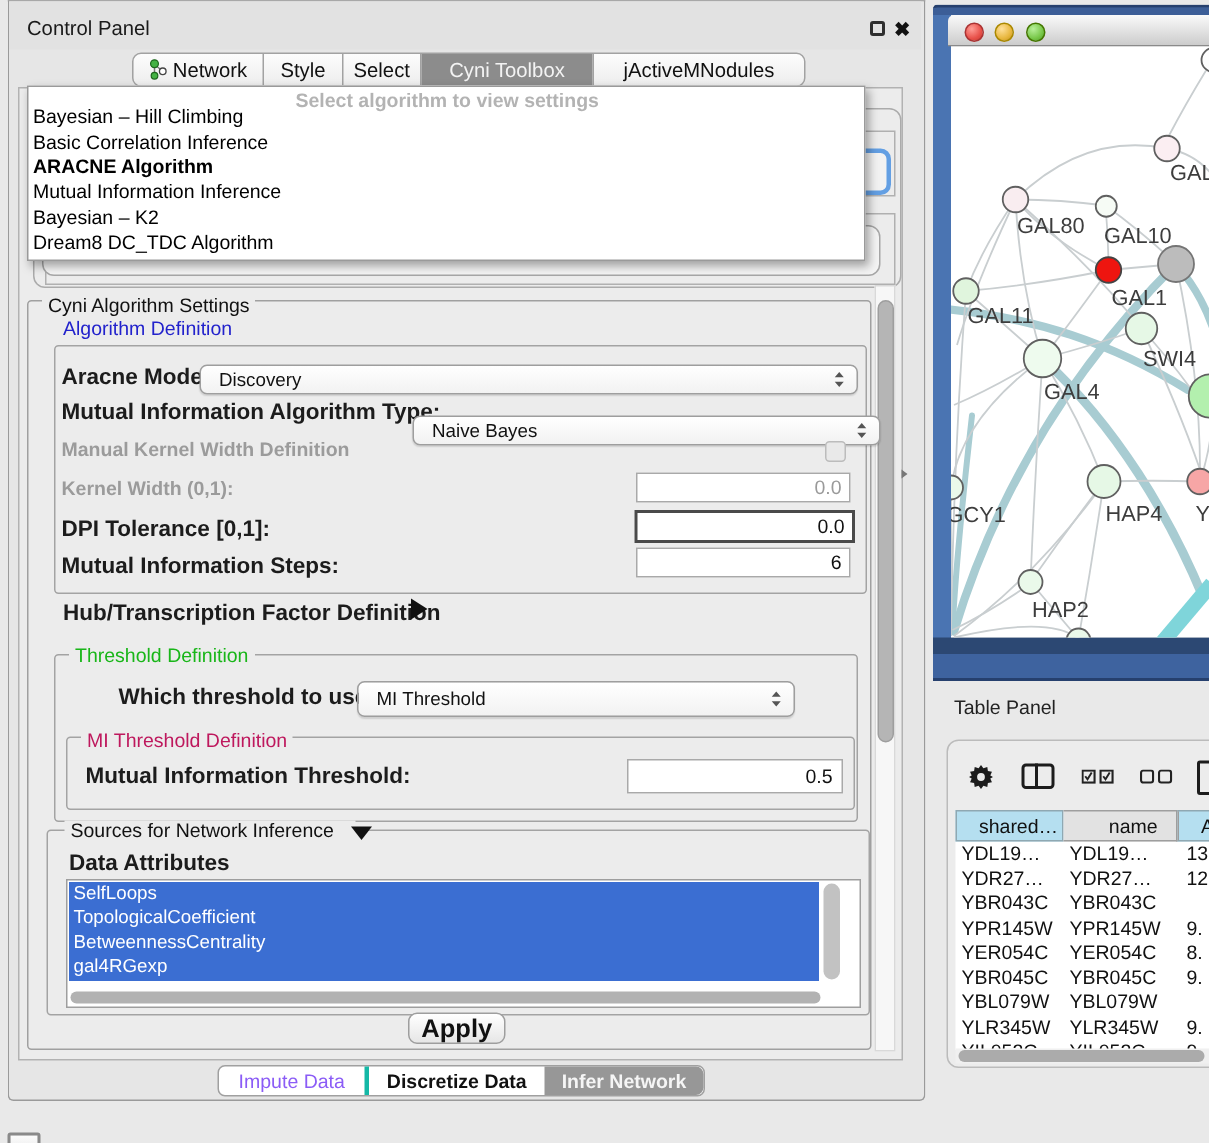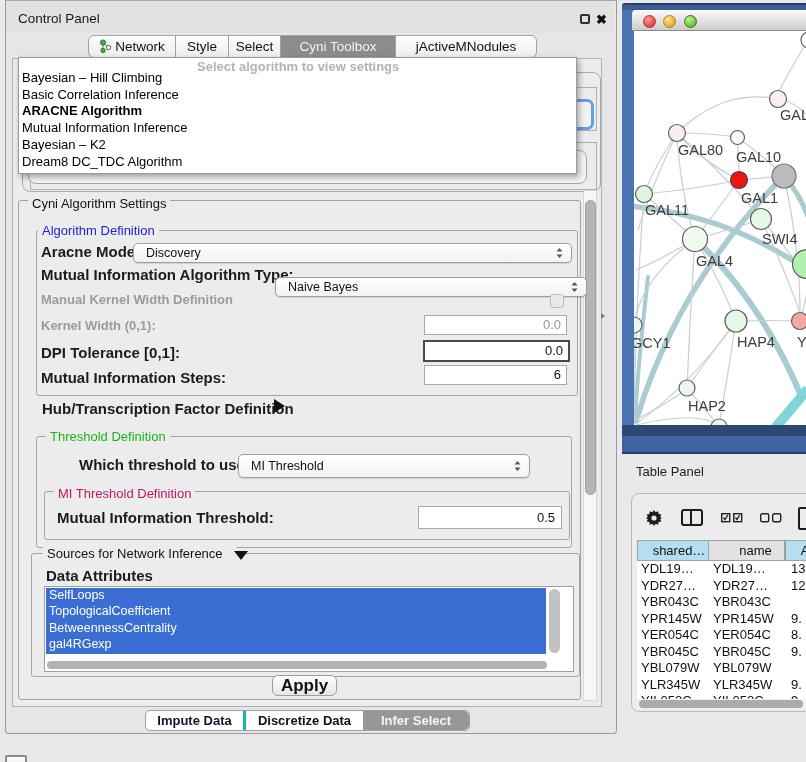--- a/index.html
+++ b/index.html
@@ -49,21 +49,21 @@
 <div class="abs" style="left:28px;top:150px;width:557px;height:32px;border:1px solid #a6a6a6;border-radius:8px;background:#f4f4f4;"></div>
 
 <div class="abs" style="left:583px;top:190px;width:14px;height:511px;background:#f7f7f7;border:1px solid #d9d9d9;box-sizing:border-box;"></div>
 <div class="abs" style="left:584.5px;top:200px;width:11px;height:295px;background:#b5b5b5;border:1px solid #9e9e9e;border-radius:6px;box-sizing:border-box;"></div>
 <div class="abs" style="left:601px;top:313px;width:0;height:0;border-left:4px solid #777;border-top:3px solid transparent;border-bottom:3px solid transparent;"></div>
 
 <div class="grp" style="left:18px;top:200px;width:561px;height:498px;border-color:#a0a0a0;"></div>
 <div class="grpt" style="left:28px;top:197px;color:#111;">Cyni Algorithm Settings</div>
 
 <div class="grp" style="left:36px;top:230px;width:540px;height:164px;"></div>
-<div class="grpt" style="left:38px;top:224px;color:#2222cc;">Algorithm Definition</div>
+<div class="grpt" style="left:38px;top:212px;color:#2222cc;">Algorithm Definition</div>
 
 <div class="abs b13" style="left:41px;top:243px;">Aracne Mode:</div>
 <div class="combo" style="left:133px;top:243px;width:437px;height:18px;">
   <span class="ctext">Discovery</span>
   <svg class="carr" viewBox="0 0 9 12">
         <path d="M1.5,4.5 L4.5,1 L7.5,4.5 Z M1.5,7.5 L4.5,11 L7.5,7.5 Z" fill="#555"></path>
       </svg>
 </div>
 
 <div class="abs b13" style="left:41px;top:266px;">Mutual Information Algorithm Type:</div>
@@ -113,23 +113,23 @@
 <div class="abs" style="left:44px;top:586px;width:528px;height:84px;background:#fff;border:1px solid #9e9e9e;overflow:hidden;">
   <div style="position:absolute;left:1px;top:1px;width:500px;height:66px;background:#3b6ed2;"></div>
   <div style="position:absolute;left:4px;top:0px;font-size:12.5px;color:#fff;line-height:16.4px;">SelfLoops<br>TopologicalCoefficient<br>BetweennessCentrality<br>gal4RGexp</div>
   <div style="position:absolute;left:504px;top:2px;width:11px;height:64px;background:#c2c2c2;border-radius:6px;"></div>
   <div style="position:absolute;left:2px;top:74px;width:500px;height:8px;background:#b2b2b2;border-radius:4px;"></div>
 </div>
 
 <div class="abs" style="left:272px;top:675px;width:65px;height:21px;background:linear-gradient(#ffffff,#e6e6e6);border:1px solid #9e9e9e;border-radius:6px;box-sizing:border-box;text-align:center;font-size:17px;font-weight:bold;color:#111;line-height:19px;">Apply</div>
 
 <div class="abs" style="left:145px;top:710px;width:323px;height:19px;background:#fff;border:1px solid #a0a0a0;border-radius:5px;display:flex;box-sizing:content-box;">
-  <div style="width:97px;display:flex;align-items:center;justify-content:center;font-size:13px;font-weight:bold;color:#0f172a;border-right:3px solid #14b8a6;">Impute Data</div>
+  <div style="width:97px;display:flex;align-items:center;justify-content:center;font-size:13px;font-weight:normal;color:#8b5cf6;border-right:3px solid #14b8a6;">Impute Data</div>
   <div style="width:117px;display:flex;align-items:center;justify-content:center;font-size:13px;font-weight:bold;color:#111;">Discretize Data</div>
-  <div style="flex:1;background:#979797;border-radius:0 5px 5px 0;display:flex;align-items:center;justify-content:center;font-size:13px;font-weight:bold;color:#f5f5f5;">Infer Select</div>
+  <div style="flex:1;background:#979797;border-radius:0 5px 5px 0;display:flex;align-items:center;justify-content:center;font-size:13px;font-weight:bold;color:#f5f5f5;">Infer Network</div>
 </div>
 
 <div class="abs" style="left:18px;top:57px;width:557px;height:115px;background:#fff;border:1px solid #9a9a9a;box-shadow:2px 3px 6px rgba(0,0,0,0.35);z-index:50;"></div>
 <div class="abs" style="left:197px;top:59px;font-size:13px;font-weight:bold;color:#b3b3b3;z-index:51;">Select algorithm to view settings</div>
 <div class="abs" style="left:22px;top:70px;font-size:13px;color:#000;line-height:16.7px;z-index:51;">Bayesian – Hill Climbing<br>Basic Correlation Inference<br><b>ARACNE Algorithm</b><br>Mutual Information Inference<br>Bayesian – K2<br>Dream8 DC_TDC Algorithm</div>
 
 <div class="abs" style="left:5px;top:755px;width:18px;height:12px;border:2px solid #8a8a8a;border-radius:2px;background:linear-gradient(#fcfcfc,#e8e8e8);"></div>
 
 <div class="abs" style="left:622px;top:3px;width:184px;height:452px;">
   <div class="abs" style="left:0;top:0;width:184px;height:7px;background:#3c5e97;border-top:2px solid #26406e;box-sizing:border-box;border-radius:3px 0 0 0;"></div>

